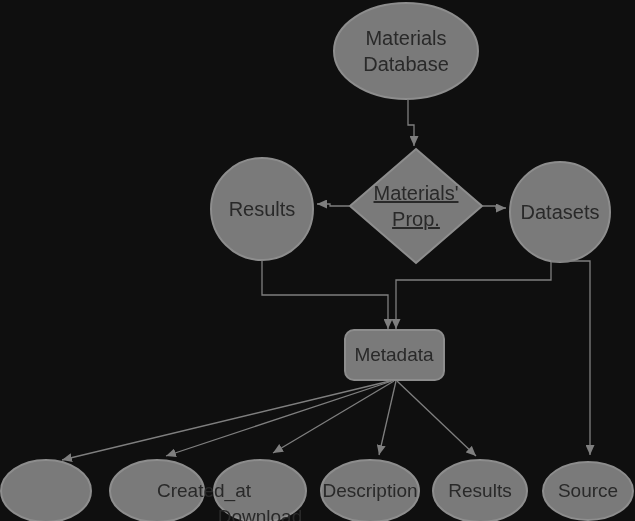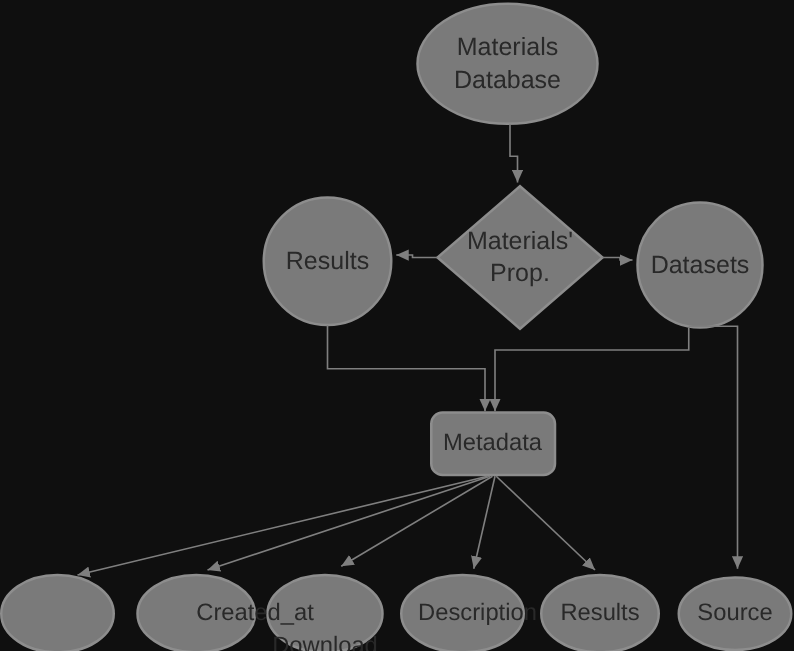--- a/index.html
+++ b/index.html
@@ -71,23 +71,23 @@
     <path class="edge" d="M551,261 L590,261 L590,455" marker-end="url(#arrow)"></path>
     <path class="edge" d="M390,381 L62,460" marker-end="url(#arrow)"></path>
     <path class="edge" d="M392,381 L166,456" marker-end="url(#arrow)"></path>
     <path class="edge" d="M394,381 L273,453" marker-end="url(#arrow)"></path>
     <path class="edge" d="M396,381 L379,455" marker-end="url(#arrow)"></path>
     <path class="edge" d="M397,381 L476,456" marker-end="url(#arrow)"></path>
   </svg>
 
   <div class="node-label fs-big" style="left:406px;top:51px;">Materials
 Database</div>
-  <div class="node-label fs-big" style="left:416px;top:206px;">Materials'
+  <div class="node-label fs-big" style="left:416px;top:206px;text-decoration:underline;">Materials'
 Prop.</div>
   <div class="node-label fs-big" style="left:262px;top:209px;">Results</div>
   <div class="node-label fs-big" style="left:560px;top:212px;">Datasets</div>
   <div class="node-label fs-med" style="left:394px;top:355px;text-align:center;">Metadata</div>
   <div class="node-label fs-med" style="left:157px;top:491px;margin-left:47px;">Created_at</div>
   <div class="node-label fs-med" style="left:260px;top:517px;">Download</div>
-  <div class="node-label fs-med" style="left:370px;top:491px;margin-left:12px;">Description</div>
+  <div class="node-label fs-med" style="left:370px;top:491px;">Description</div>
   <div class="node-label fs-med" style="left:480px;top:491px;">Results</div>
   <div class="node-label fs-med" style="left:588px;top:491px;">Source</div>
 </div>
 
 </body></html>

